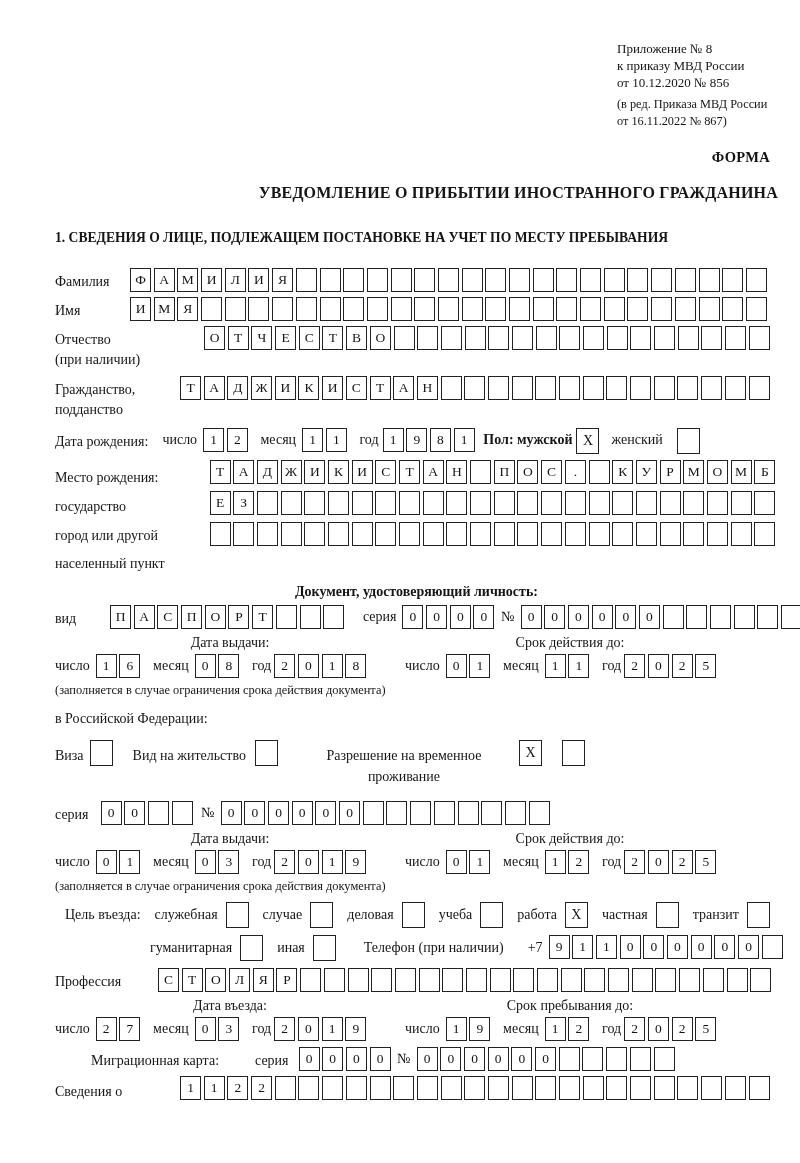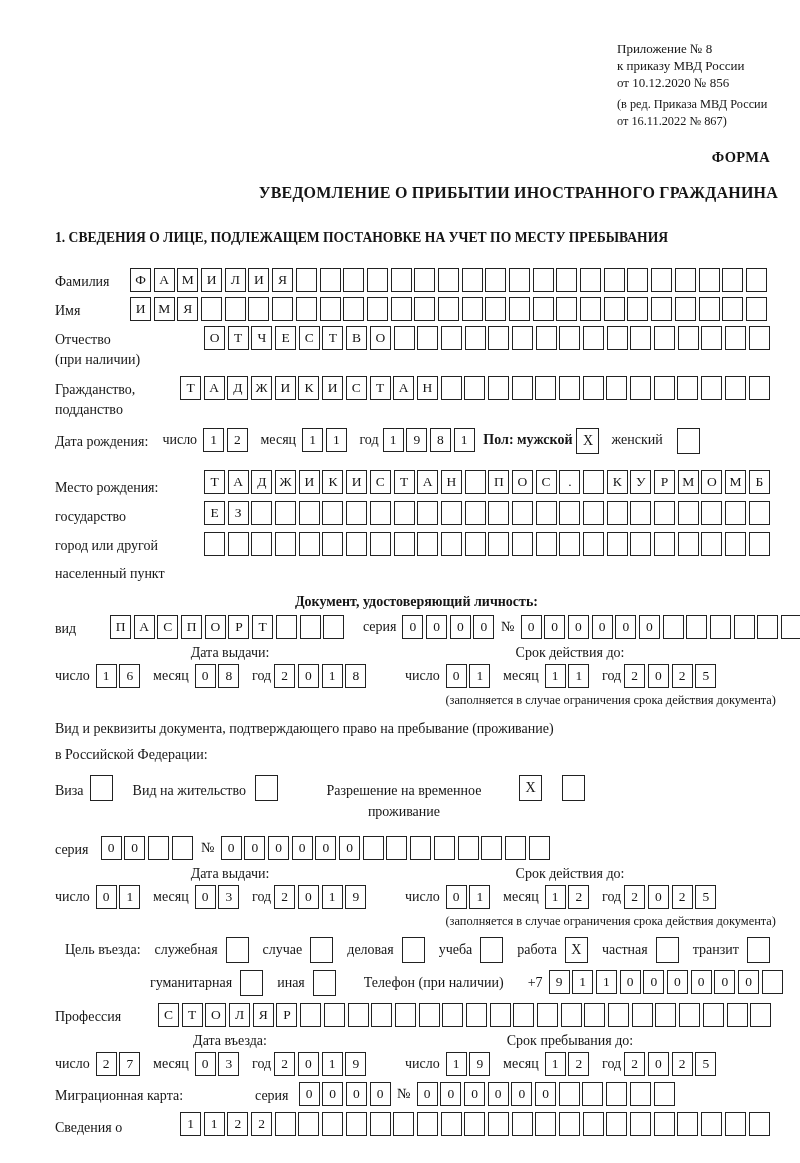--- a/index.html
+++ b/index.html
@@ -39,21 +39,21 @@
   }
   .dlbl{padding:4px 6px 0 10px;flex:none;}
   .dlbl-first{padding-left:0;}
 
   
   .dates-labels{display:flex;margin-top:6px;margin-bottom:3px;}
   .dates-labels .dl-left{width:350px;text-align:center;}
   .dates-labels .dl-right{width:330px;text-align:center;}
   .dgroup{display:flex;align-items:flex-start;flex:none;}
   .dgroup-left{width:350px;}
-  .footnote{font-size:12.4px;text-align:right;margin:2px 2px 8px 0;}
+  .footnote{font-size:12.4px;text-align:left;margin:2px 2px 8px 0;}
 
   
   .intro{line-height:1.8;margin-top:4px;}
   .opts{display:flex;align-items:flex-start;margin-top:8px;margin-bottom:14px;}
   .opt{display:flex;align-items:flex-start;flex:none;}
   .opt .t{padding-top:5px;margin-right:9px;line-height:1.5;}
   .opt .tc{text-align:center;}
   .opt3t{width:212px;}
   .opt4t{width:198px;} .sp20{width:20px;flex:none;}
 
@@ -233,21 +233,21 @@
         <span class="cell">9</span>
         <span class="cell">8</span>
         <span class="cell">1</span>
       </span>
     <span class="dlbl" style="padding-left:6px;padding-right:4px;font-weight:bold;">Пол: мужской</span>
     <span class="checkbox">X</span>
     <span class="dlbl" style="padding-left:12px;padding-right:14px;">женский</span>
     <span class="checkbox"></span>
   </div>
 
-  <div class="row" style="margin-top:16px;">
+  <div class="row" style="margin-top:6px;justify-content:space-between;">
     <div class="lbl w149" style="line-height:2.05;">
       <div>Место рождения:</div>
       <div>государство</div>
       <div>город или другой</div>
       <div>населенный пункт</div>
     </div>
     <div class="cellcol">
       <div class="cells">
           <span class="cell">Т</span>
           <span class="cell">А</span>
@@ -409,21 +409,20 @@
           <span class="cell">2</span>
           <span class="cell">0</span>
           <span class="cell">2</span>
           <span class="cell">5</span>
         </span>
     </div>
   </div>
   <div class="footnote">(заполняется в случае ограничения срока действия документа)</div>
 
   <div class="intro">
-    <div>Вид и реквизиты документа, подтверждающего право на пребывание (проживание)</div>
     <div>в Российской Федерации:</div>
   </div>
 
   <div class="opts">
     <div class="opt">
       <span class="t" style="margin-right:6px;">Виза</span>
       <span class="checkbox"></span>
     </div>
     <span class="sp20"></span>
     <div class="opt">
@@ -624,21 +623,21 @@
       <span class="cells">
           <span class="cell">2</span>
           <span class="cell">0</span>
           <span class="cell">2</span>
           <span class="cell">5</span>
         </span>
     </div>
   </div>
 
   <div class="row" style="margin-top:6px;">
-    <span class="lbl" style="width:200px;">Миграционная карта:</span>
+    <span class="lbl" style="width:200px;text-align:center;">Миграционная карта:</span>
     <span class="lbl" style="padding-right:10px;">серия</span>
     <span class="cells">
         <span class="cell">0</span>
         <span class="cell">0</span>
         <span class="cell">0</span>
         <span class="cell">0</span>
       </span>
     <span class="dlbl" style="padding-left:4px;">№</span>
     <span class="cells">
         <span class="cell">0</span>

